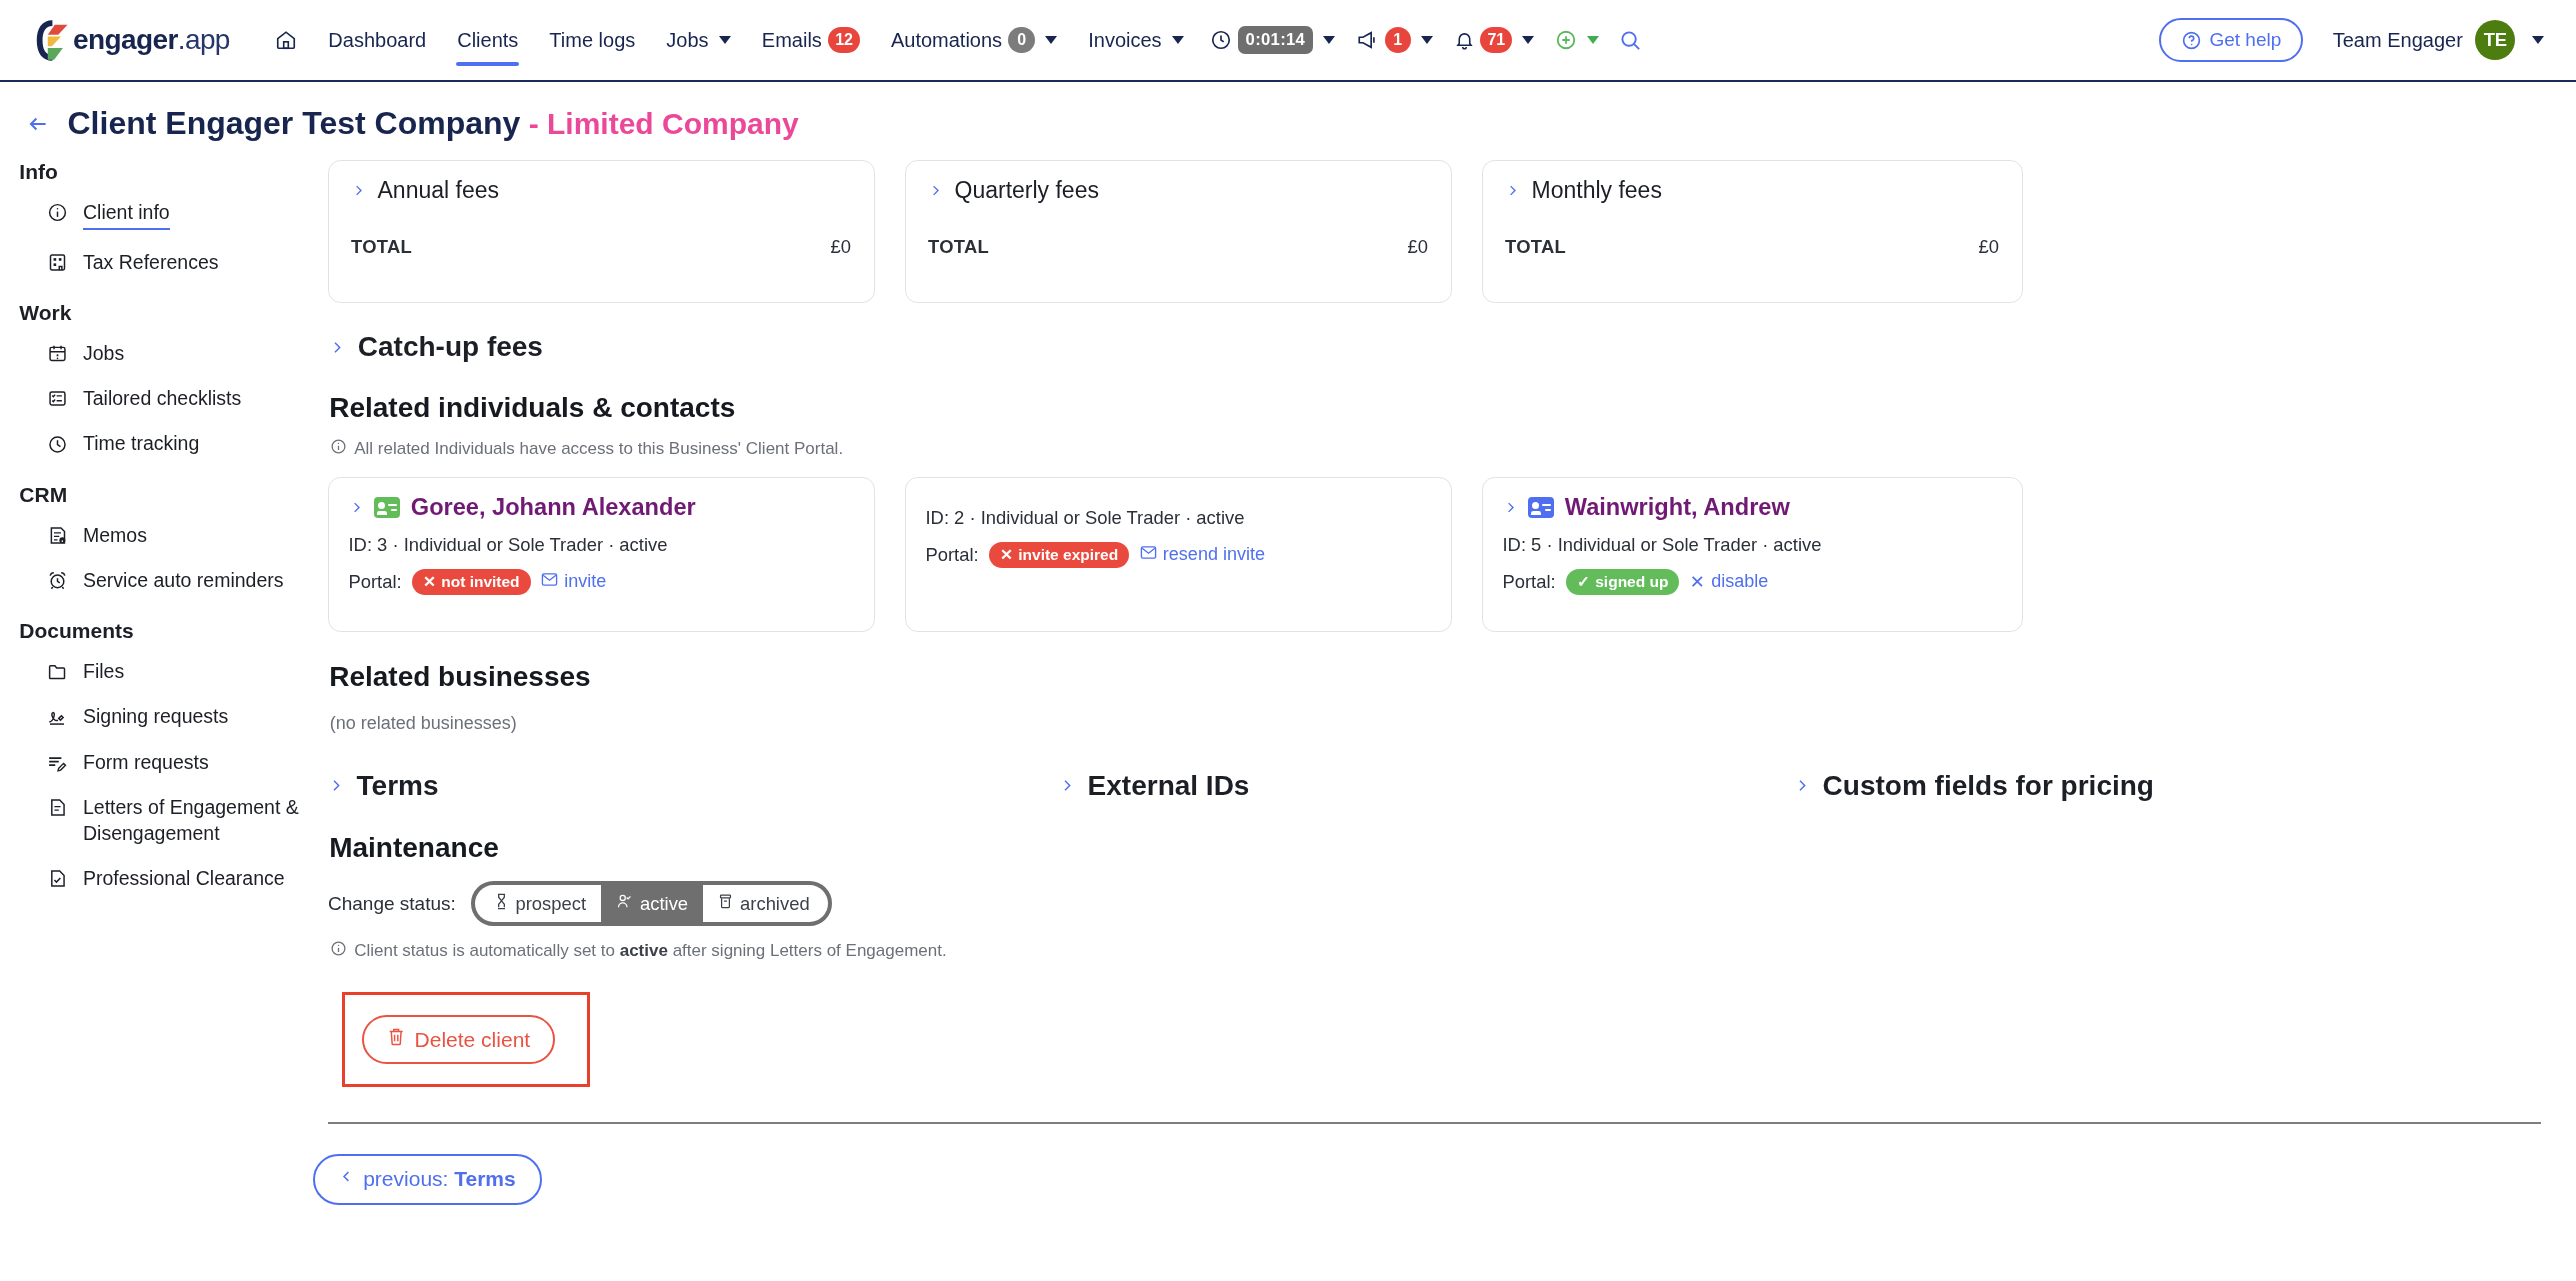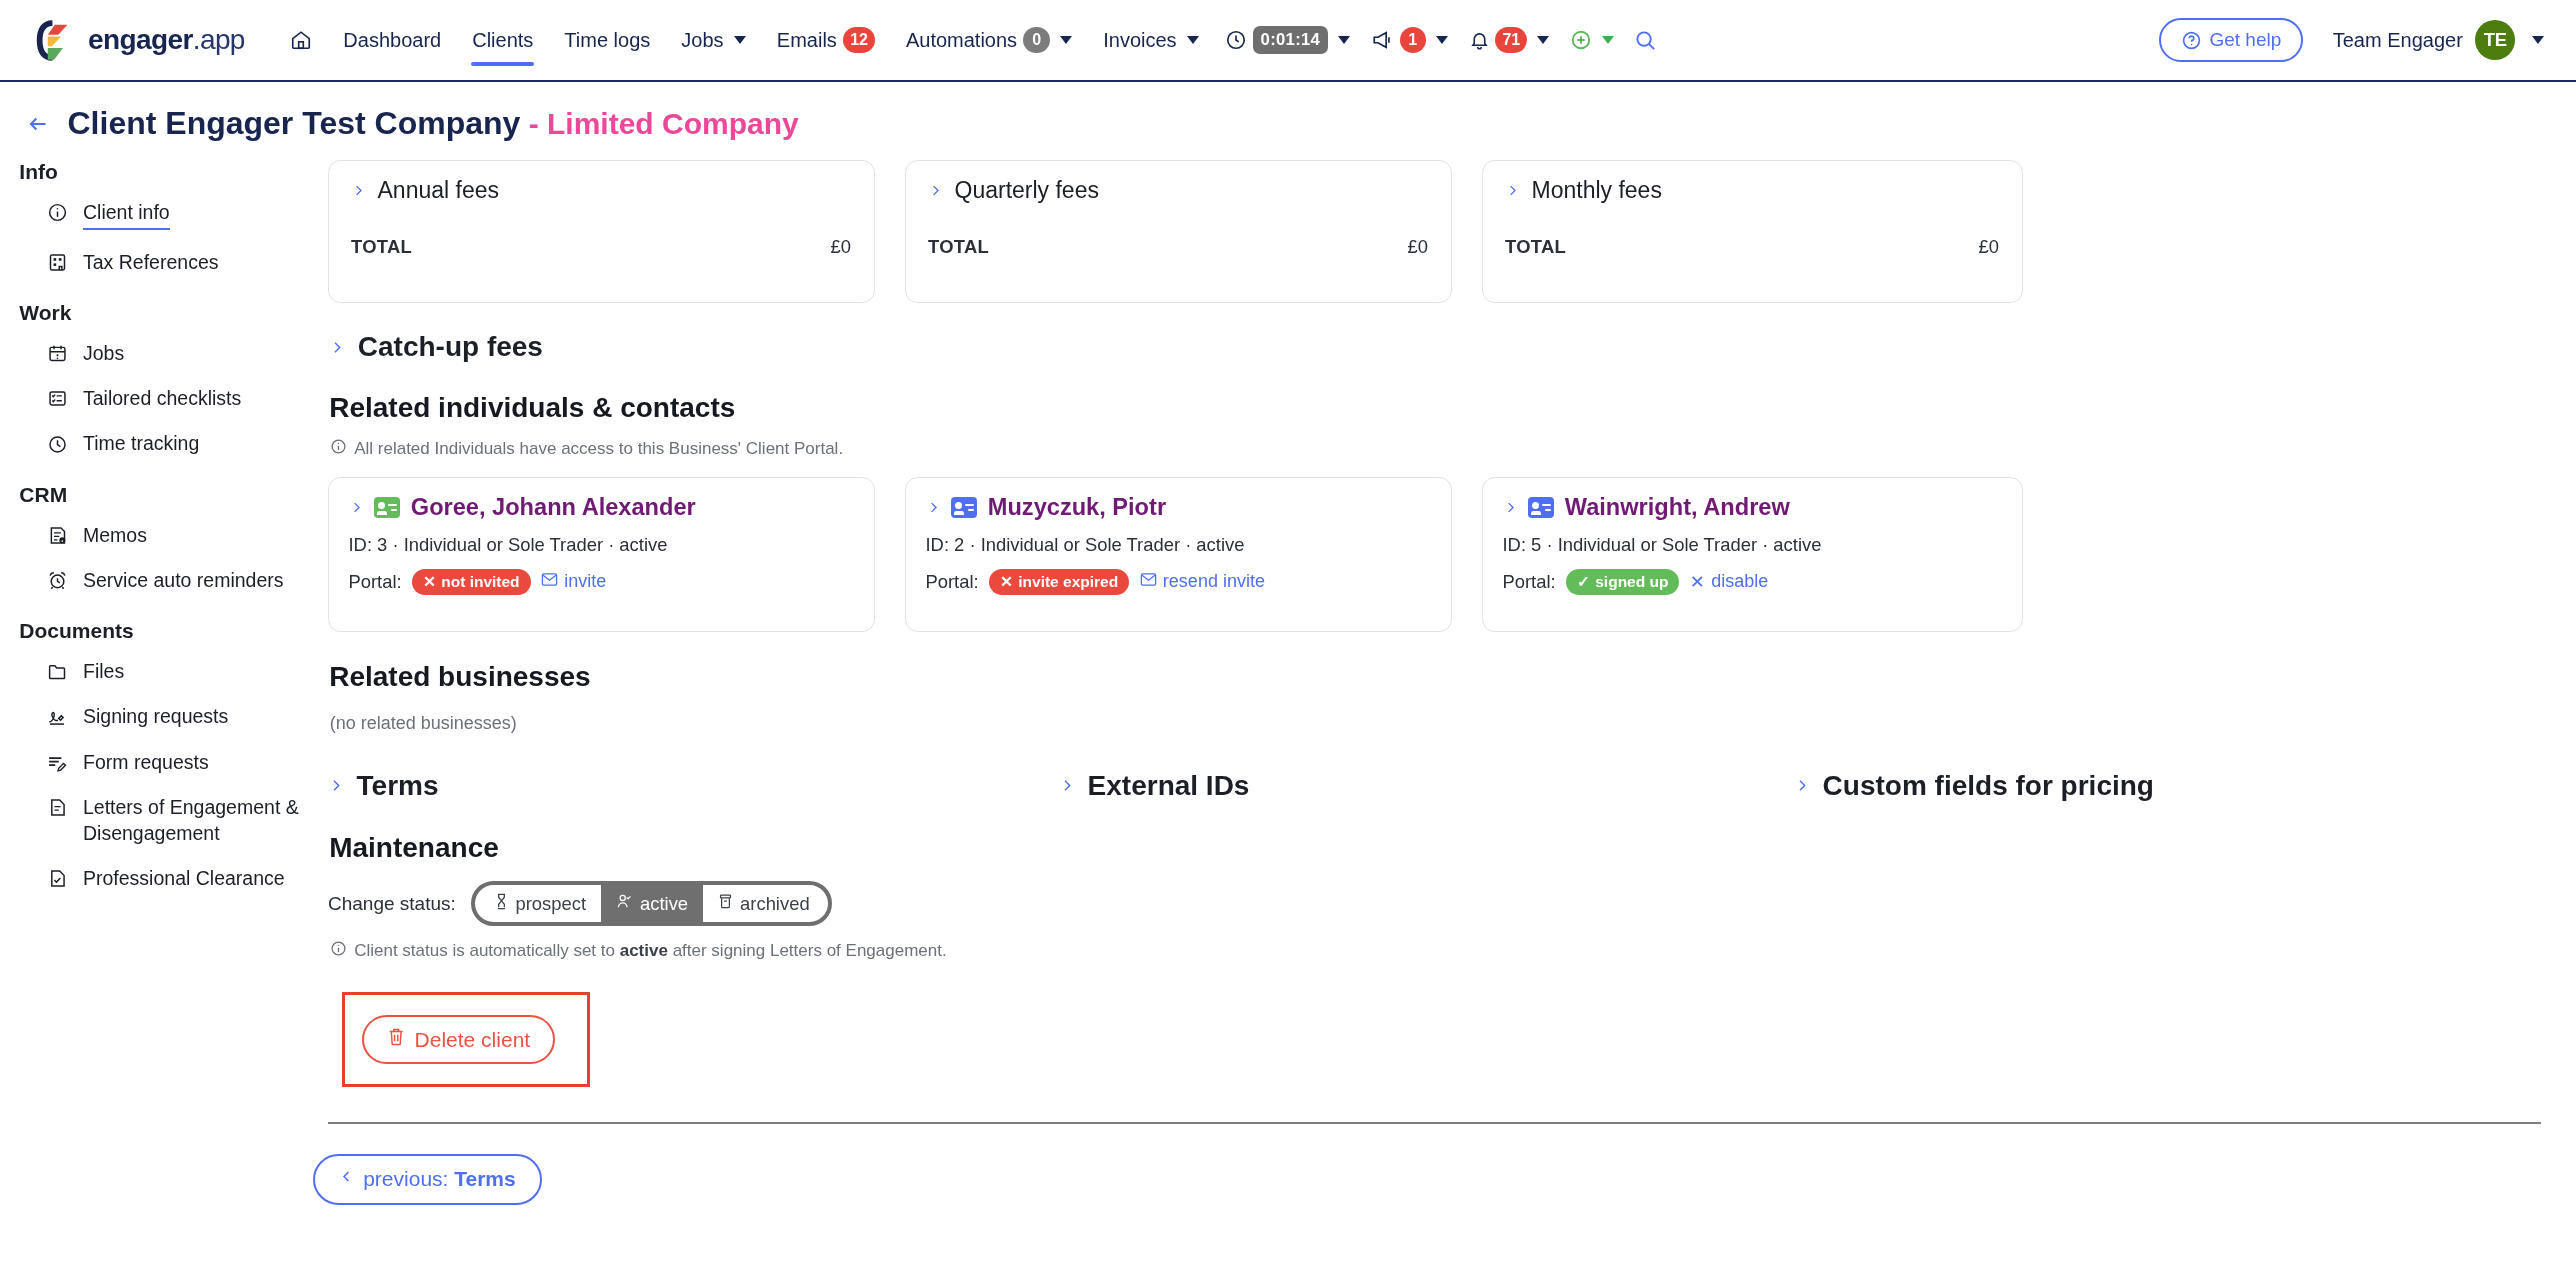--- a/index.html
+++ b/index.html
@@ -12,21 +12,21 @@
   }
   
   .topnav {
     height: 82px; width: 100%;
     display: flex; align-items: center;
     border-bottom: 2.3px solid #1b2a5b;
     padding: 0 32px 0 35px;
     background: #fff;
     position: relative;
   }
-  .brand { display: flex; align-items: center; gap: 17px; margin-right: 30px; }
+  .brand { display: flex; align-items: center; gap: 2px; margin-right: 30px; }
   .logo-mark { width: 36px; height: 43px; position: relative; flex: 0 0 auto; }
   .brand-text {
     font-size: 28px; font-weight: bold; color: #18254f; letter-spacing: -0.6px;
     white-space: nowrap;
   }
   .brand-text .suffix { font-weight: normal; color: #26356b; }
 
   .nav-items { display: flex; align-items: center; gap: 0px; }
   .nav-link {
     font-size: 20px; color: #18254f; padding: 0 15.5px;
@@ -554,34 +554,20 @@
             <span><svg width="17" height="15" viewBox="0 0 24 20" fill="none" stroke="#4f6ff0" stroke-width="1.9">
                   <rect x="2" y="2" width="20" height="16" rx="2"></rect>
                   <path d="M3 4 L12 11 L21 4"></path>
                 </svg></span>
             <span>invite</span>
           </span>
         </div>
       </div>
 
       <div class="contact-card">
-        <div class="cc-head">
-          <span class="chev">
-              <svg width="15" height="21" viewBox="0 0 24 24" fill="none" stroke="#4f6ff0" stroke-width="2.2">
-                <path d="M9 5 L16 12 L9 19"></path>
-              </svg>
-            </span>
-          <span class="id-badge" style="background:#4f6ff0">
-              <i class="ib-face"></i>
-              <i class="ib-body"></i>
-              <i class="ib-l1"></i>
-              <i class="ib-l2"></i>
-            </span>
-          <span class="cc-name">Muzyczuk, Piotr</span>
-        </div>
         <div class="cc-meta">ID: 2 · Individual or Sole Trader · active</div>
         <div class="cc-portal">
           <span>Portal:</span>
           <span class="pill red">
               <span>✕</span>
               <span>invite expired</span>
             </span>
           <span class="act-link">
             <span><svg width="17" height="15" viewBox="0 0 24 20" fill="none" stroke="#4f6ff0" stroke-width="1.9">
                   <rect x="2" y="2" width="20" height="16" rx="2"></rect>

